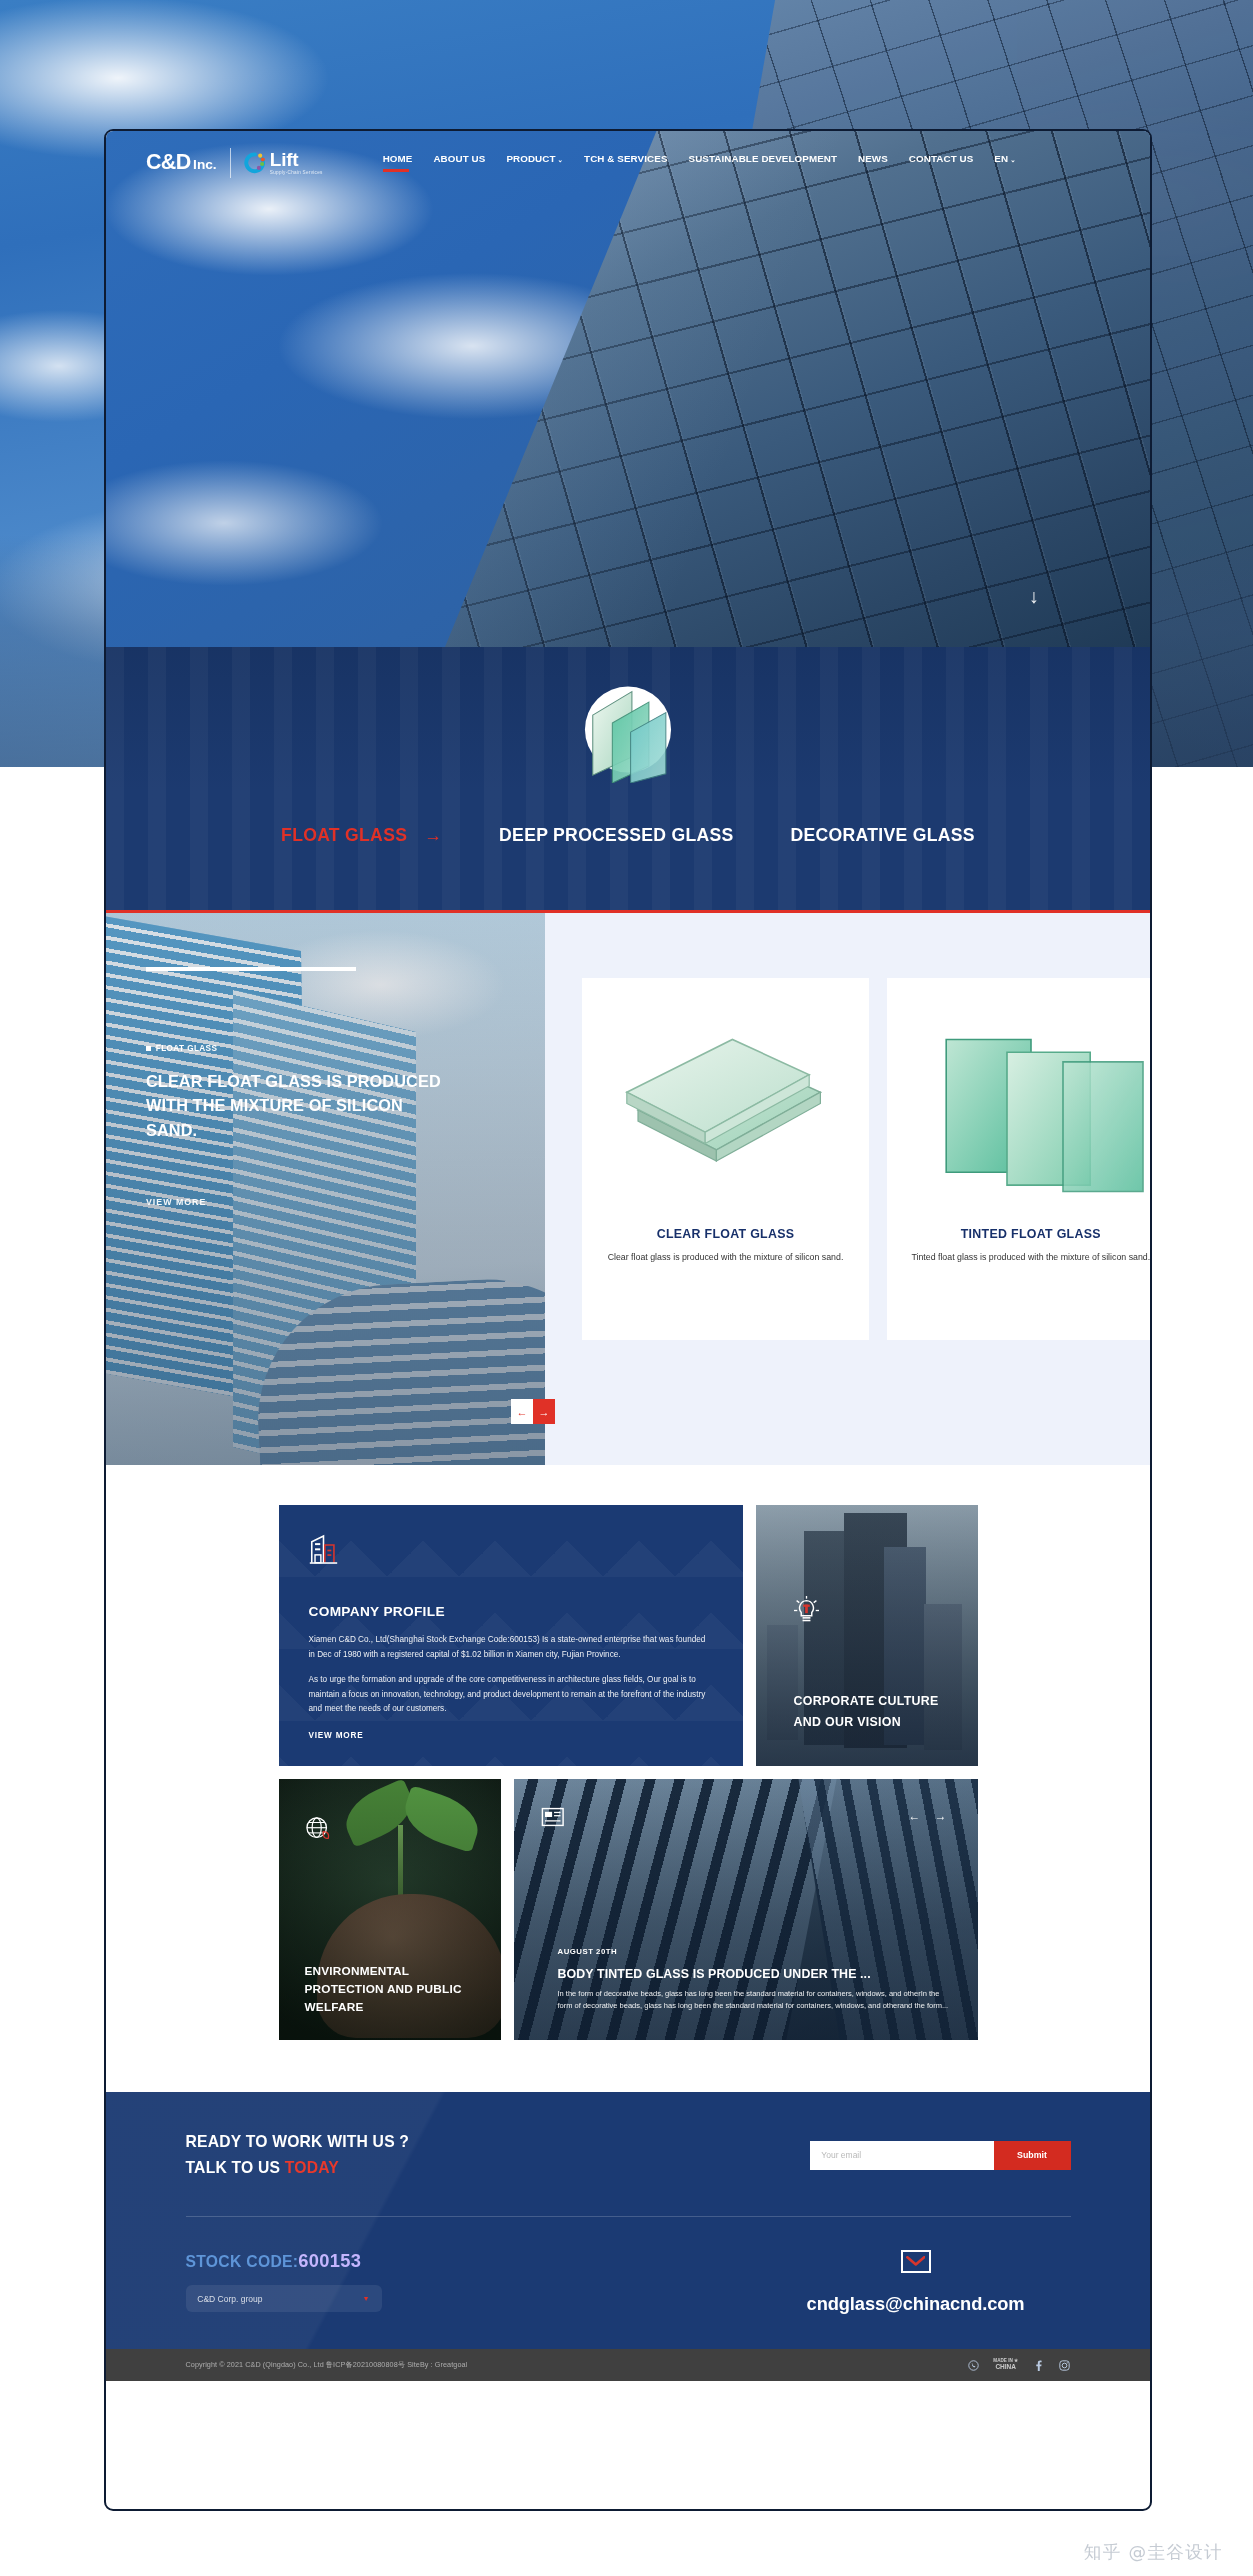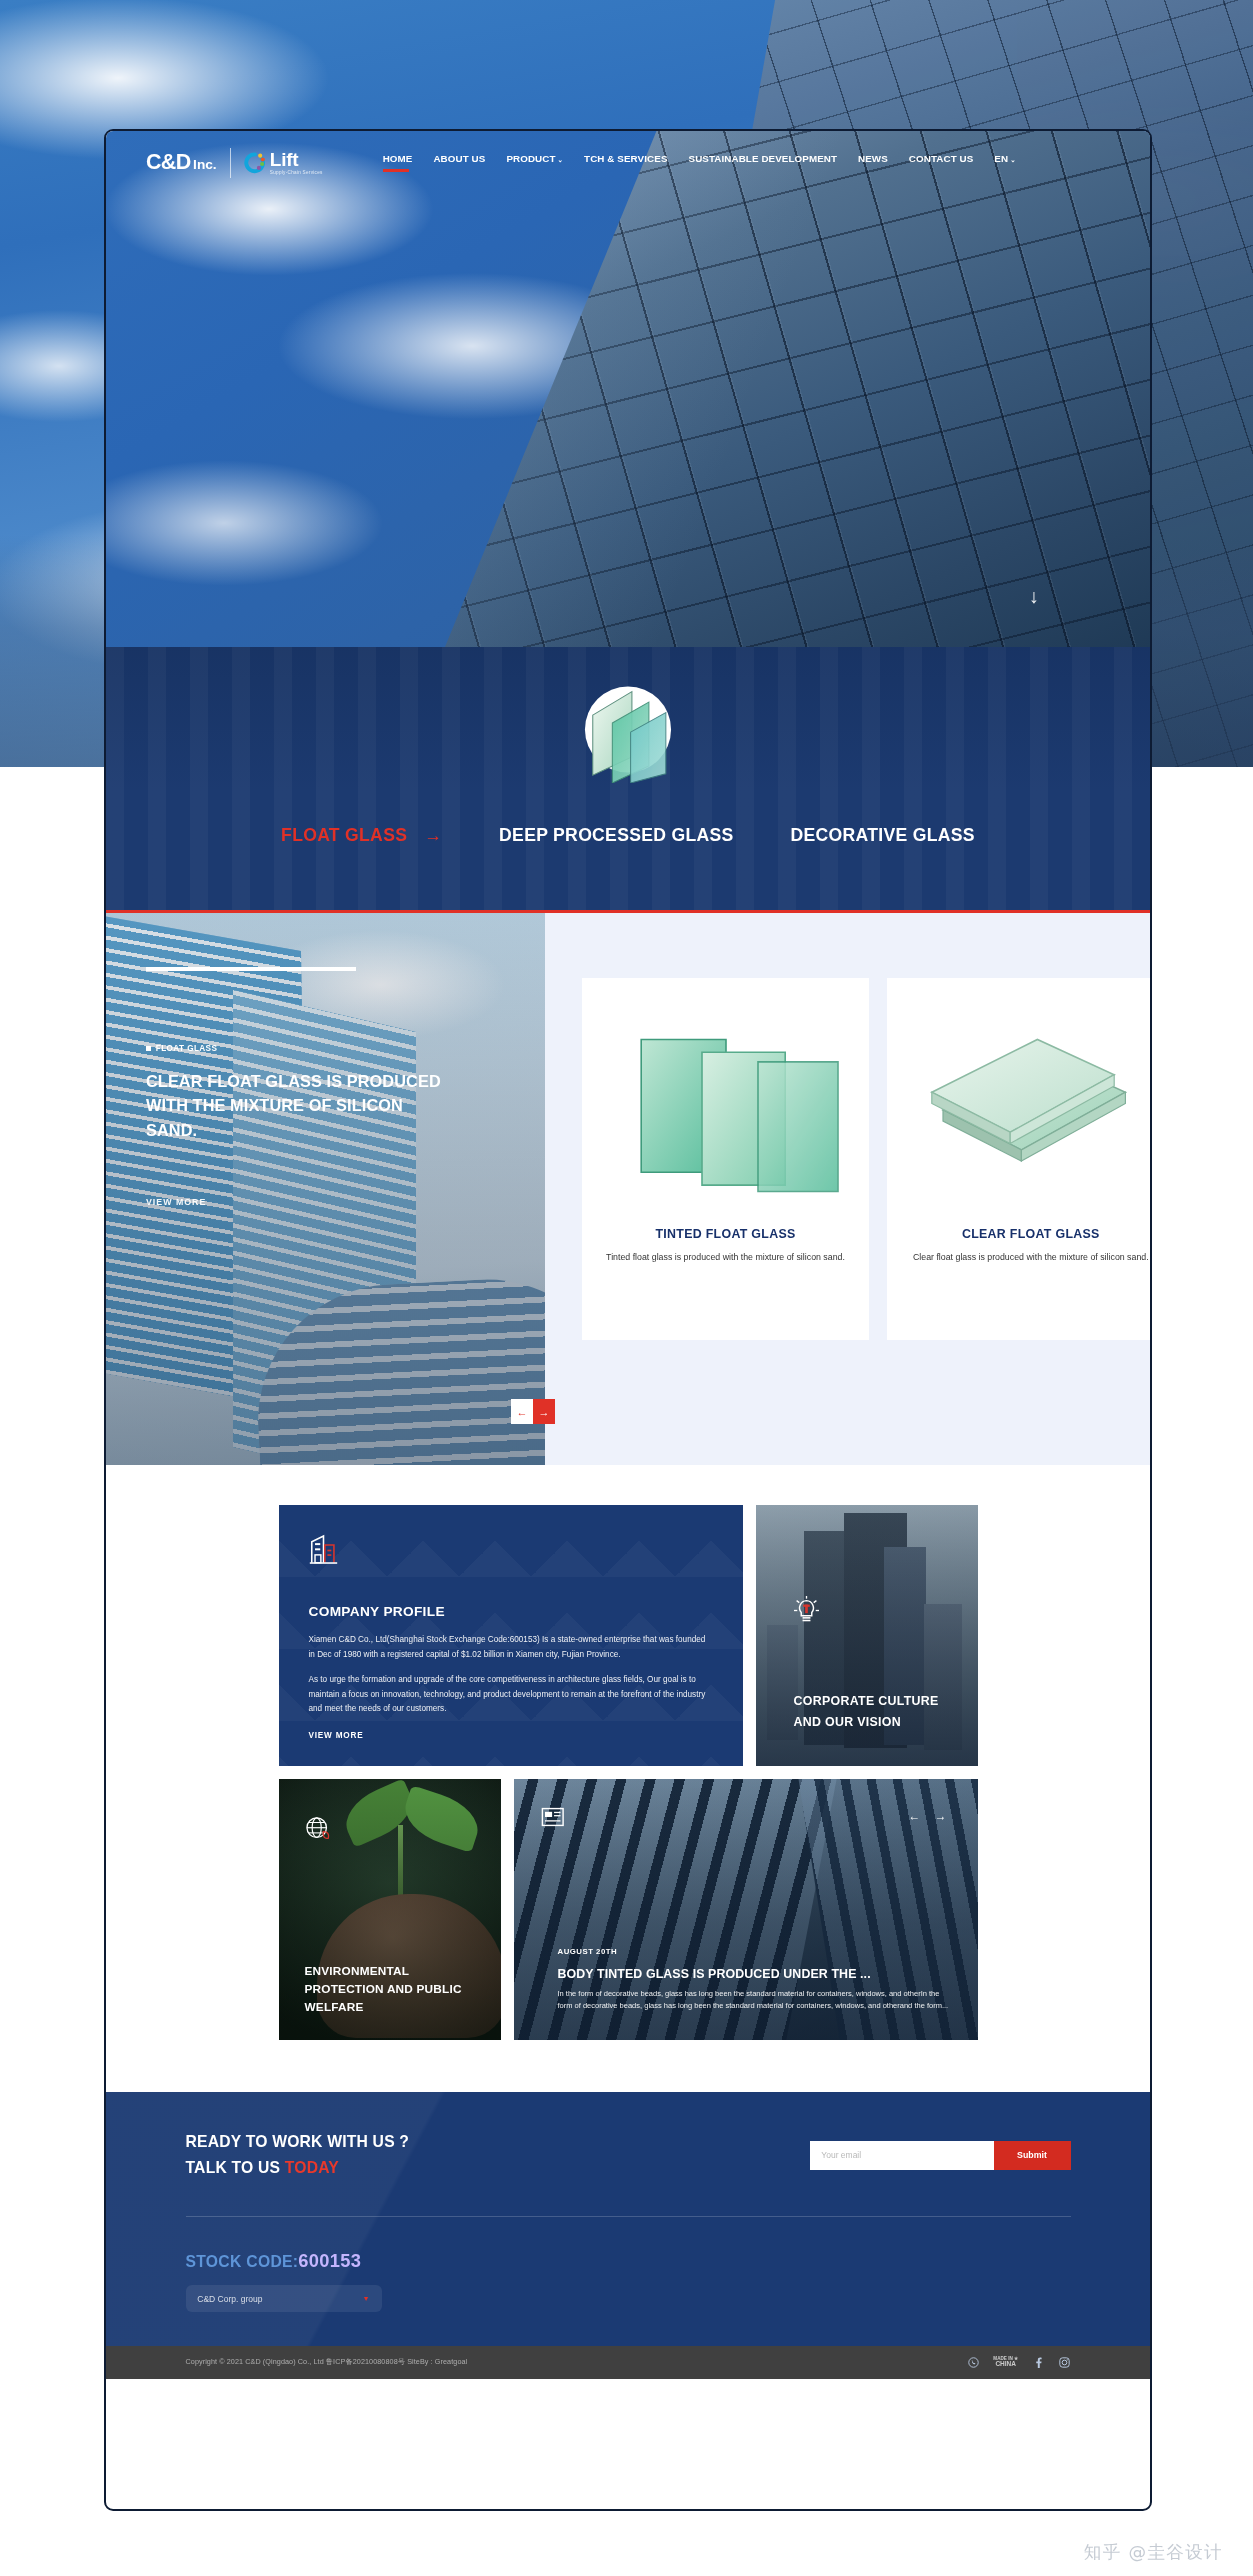--- a/index.html
+++ b/index.html
@@ -451,61 +451,61 @@
         <div class="prod-hero-title">CLEAR FLOAT GLASS IS PRODUCED WITH THE MIXTURE OF SILICON SAND.</div>
       </div>
       <div class="prod-view-more">VIEW MORE</div>
     </div>
 
     <div class="prod-cards">
       <div class="prod-card">
         <div class="prod-card-img">
           <svg viewBox="0 0 300 230" width="100%" height="100%">
             <defs>
-              <linearGradient id="tg1" x1="0" y1="0" x2="1" y2="1">
-                <stop offset="0%" stop-color="#d8efe2"></stop>
-                  <stop offset="100%" stop-color="#7fcdae"></stop>
-              </linearGradient>
-              <linearGradient id="tg2" x1="0" y1="0" x2="1" y2="1">
-                <stop offset="0%" stop-color="#bfe6d4"></stop>
-                  <stop offset="100%" stop-color="#56bd9b"></stop>
-              </linearGradient>
-            </defs>
-            <polygon points="44,30 150,30 150,196 44,196" fill="url(#tg2)" stroke="#3f9b7c" stroke-width="2"></polygon>
-            <polygon points="120,46 224,46 224,212 120,212" fill="url(#tg1)" stroke="#57ab8b" stroke-width="2"></polygon>
-            <polygon points="190,58 290,58 290,220 190,220" fill="url(#tg2)" stroke="#3f9b7c" stroke-width="2" opacity=".85"></polygon>
-          </svg>
-        </div>
-        <div class="prod-card-name">TINTED FLOAT GLASS</div>
-        <div class="prod-card-desc">Tinted float glass is produced with the mixture of silicon sand.</div>
-      </div>
-
-      <div class="prod-card">
-        <div class="prod-card-img">
-          <svg viewBox="0 0 300 230" width="100%" height="100%">
-            <defs>
               <linearGradient id="cg1" x1="0" y1="0" x2="1" y2="1">
                 <stop offset="0%" stop-color="#e8f4ec"></stop>
                   <stop offset="100%" stop-color="#bcdfcd"></stop>
               </linearGradient>
               <linearGradient id="cg2" x1="0" y1="0" x2="1" y2="1">
                 <stop offset="0%" stop-color="#d4ead9"></stop>
                   <stop offset="100%" stop-color="#9fd3bb"></stop>
               </linearGradient>
             </defs>
             <polygon points="40,118 172,52 268,96 138,168" fill="url(#cg2)" stroke="#7fae98" stroke-width="2"></polygon>
             <polygon points="40,118 138,168 138,182 40,132" fill="#9dc2ae" stroke="#7fae98" stroke-width="1.5"></polygon>
             <polygon points="138,168 268,96 268,110 138,182" fill="#b3d6c3" stroke="#7fae98" stroke-width="1.5"></polygon>
             <polygon points="26,96 158,30 254,74 124,146" fill="url(#cg1)" stroke="#8cbaa3" stroke-width="2"></polygon>
             <polygon points="26,96 124,146 124,160 26,110" fill="#b8d6c5" stroke="#8cbaa3" stroke-width="1.5"></polygon>
             <polygon points="124,146 254,74 254,88 124,160" fill="#cde6d8" stroke="#8cbaa3" stroke-width="1.5"></polygon>
           </svg>
         </div>
         <div class="prod-card-name">CLEAR FLOAT GLASS</div>
         <div class="prod-card-desc">Clear float glass is produced with the mixture of silicon sand.</div>
+      </div>
+
+      <div class="prod-card">
+        <div class="prod-card-img">
+          <svg viewBox="0 0 300 230" width="100%" height="100%">
+            <defs>
+              <linearGradient id="tg1" x1="0" y1="0" x2="1" y2="1">
+                <stop offset="0%" stop-color="#d8efe2"></stop>
+                  <stop offset="100%" stop-color="#7fcdae"></stop>
+              </linearGradient>
+              <linearGradient id="tg2" x1="0" y1="0" x2="1" y2="1">
+                <stop offset="0%" stop-color="#bfe6d4"></stop>
+                  <stop offset="100%" stop-color="#56bd9b"></stop>
+              </linearGradient>
+            </defs>
+            <polygon points="44,30 150,30 150,196 44,196" fill="url(#tg2)" stroke="#3f9b7c" stroke-width="2"></polygon>
+            <polygon points="120,46 224,46 224,212 120,212" fill="url(#tg1)" stroke="#57ab8b" stroke-width="2"></polygon>
+            <polygon points="190,58 290,58 290,220 190,220" fill="url(#tg2)" stroke="#3f9b7c" stroke-width="2" opacity=".85"></polygon>
+          </svg>
+        </div>
+        <div class="prod-card-name">TINTED FLOAT GLASS</div>
+        <div class="prod-card-desc">Tinted float glass is produced with the mixture of silicon sand.</div>
       </div>
     </div>
 
     <div class="prod-nav">
       <div class="prod-nav-btn prev">←</div>
       <div class="prod-nav-btn next">→</div>
     </div>
   </section>
 
   <section class="about">
@@ -620,20 +620,28 @@
         <div>
           <div class="stock-line">
             <span>STOCK CODE:</span><span class="num">600153</span>
           </div>
           <div class="stock-select">
             <span>C&amp;D Corp. group</span>
             <span class="caret">▼</span>
           </div>
         </div>
 
+        <div class="footer-contact">
+          <div class="mail-icon">
+            <svg width="19.6" height="10.4" viewBox="0 0 30 16">
+              <polyline points="2,2 15,13 28,2" fill="none" stroke="#d8352c" stroke-width="4" stroke-linecap="round" stroke-linejoin="round"></polyline>
+            </svg>
+          </div>
+          <div class="footer-email">cndglass@chinacnd.com</div>
+        </div>
       </div>
     </div>
 
     <div class="footer-bottom">
       <div class="footer-bottom-inner">
         <div class="copyright">Copyright © 2021 C&amp;D (Qingdao) Co., Ltd  鲁ICP备20210080808号  SiteBy : Greatgoal</div>
         <div class="social-row">
           <div class="social-ico">
             <svg width="11" height="11" viewBox="0 0 17 17">
                 <circle cx="8.5" cy="8.5" r="7.3" fill="none" stroke="#b9c9e0" stroke-width="1.4"></circle>

